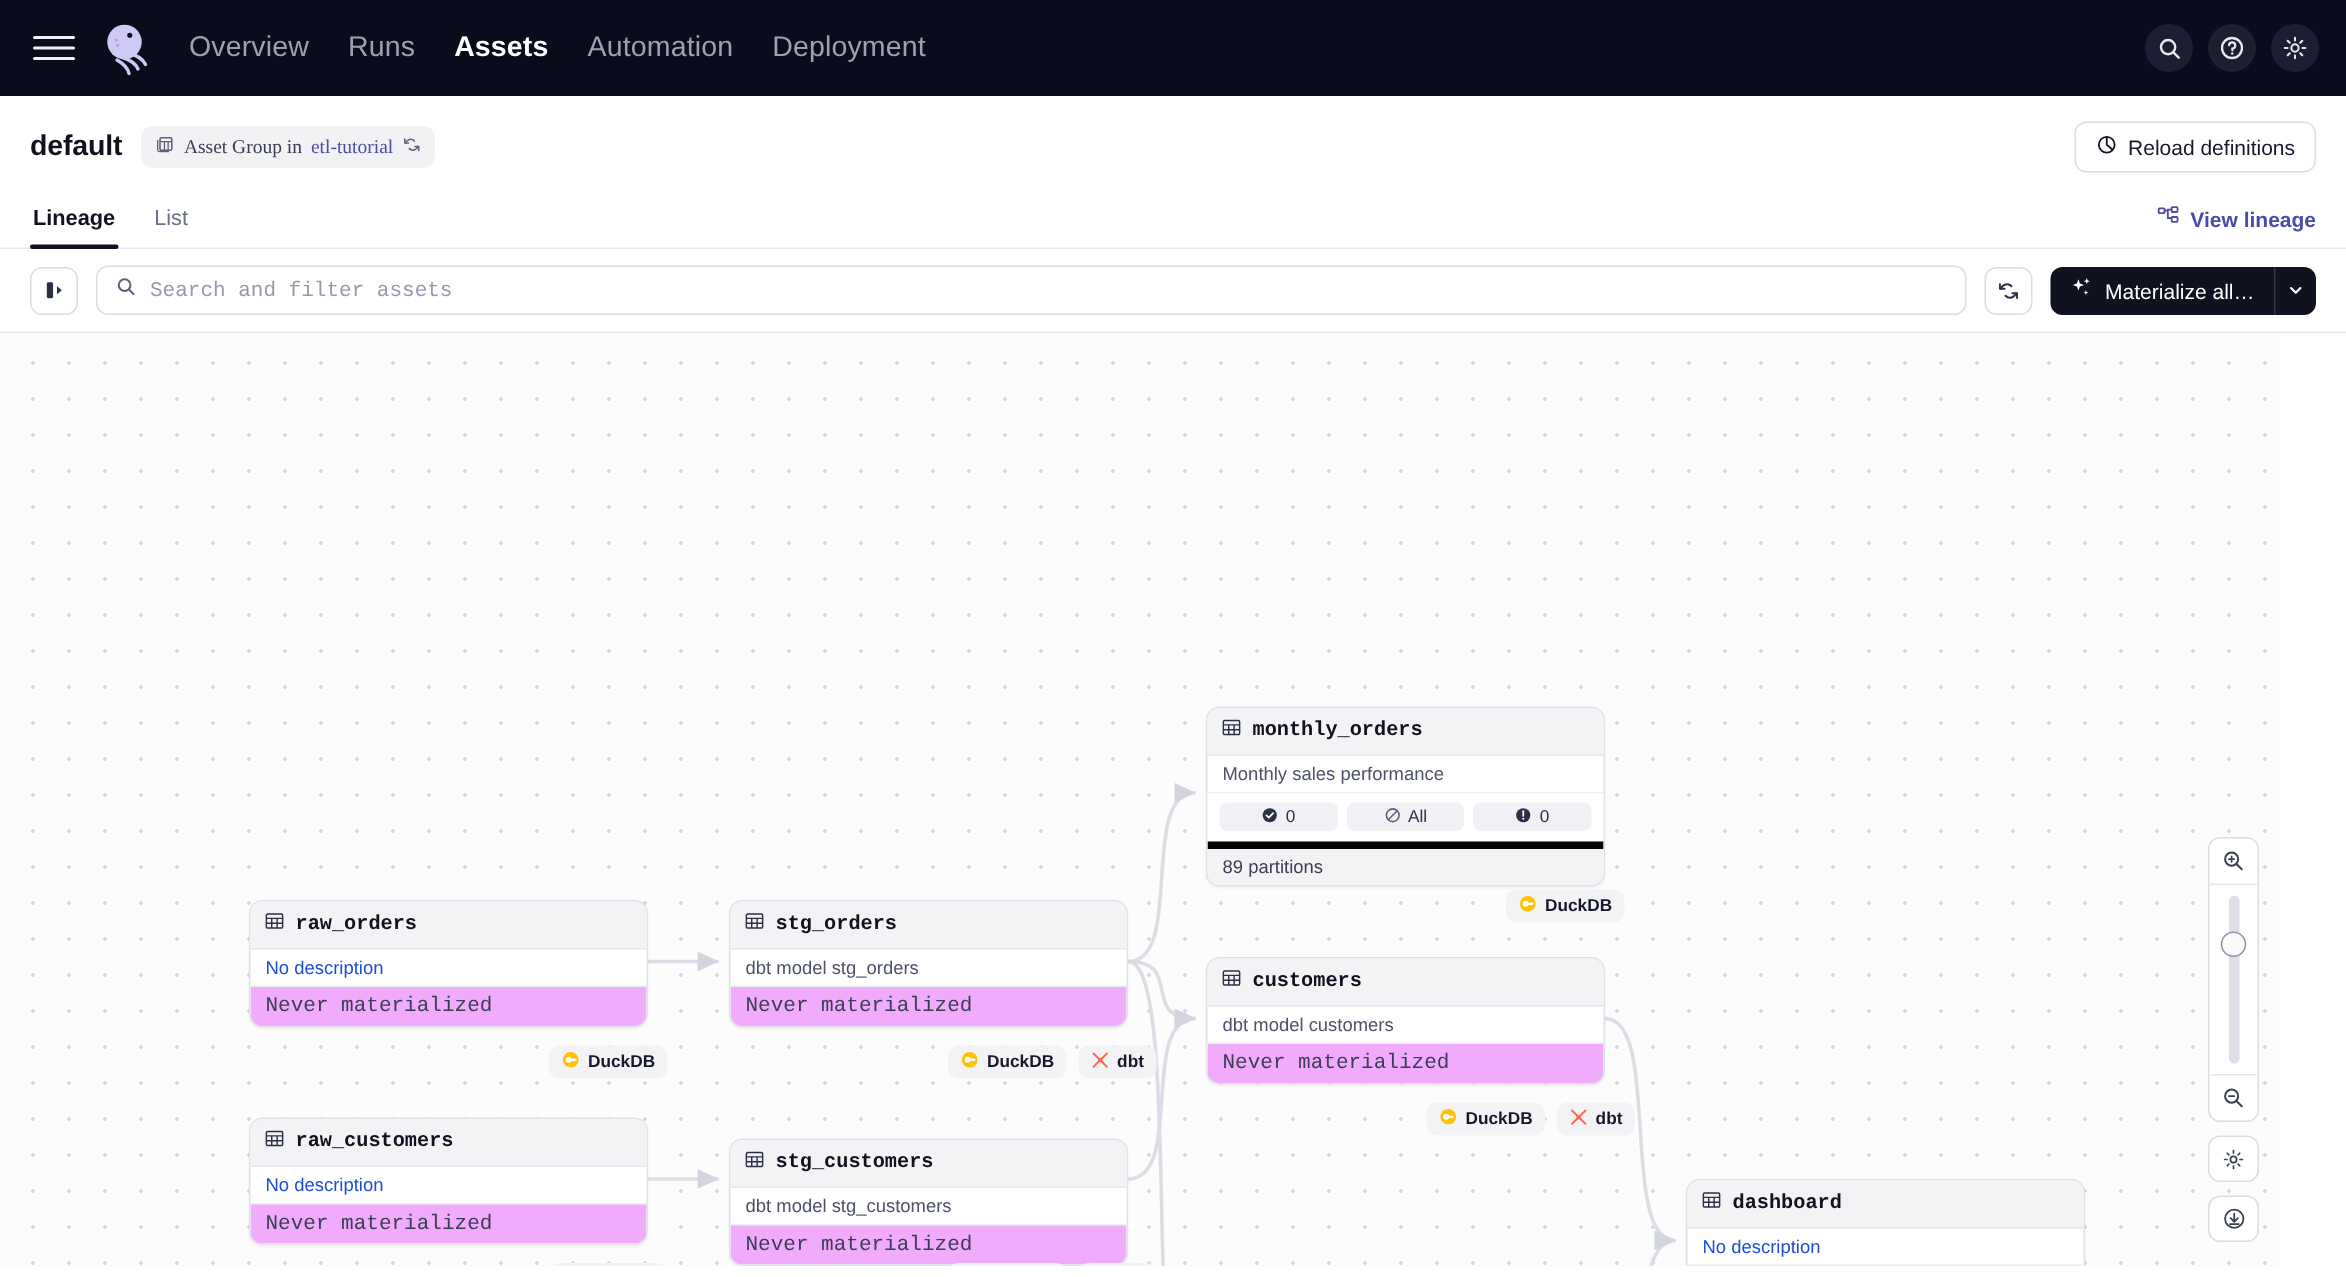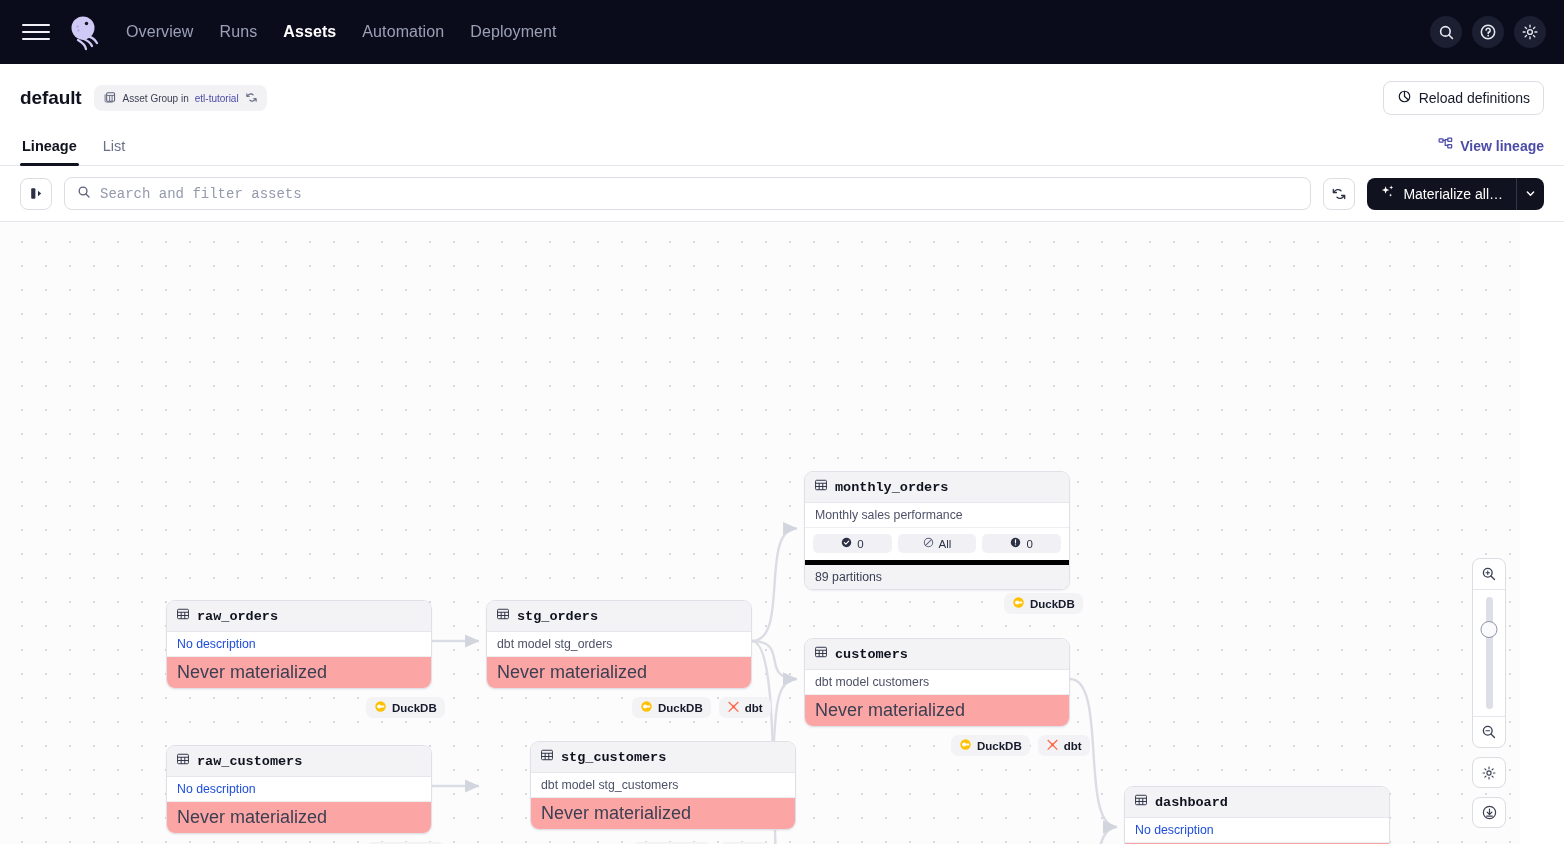--- a/index.html
+++ b/index.html
@@ -15,39 +15,39 @@
   #topnav {
     height: 64px; background: #0a0c1b;
     display: flex; align-items: center; padding: 0 16px;
     position: relative;
   }
   .hamburger { width: 28px; height: 28px; margin-left: 6px; margin-right: 12px;
     display:flex; flex-direction:column; justify-content:center; gap:5px; cursor:pointer; }
   .hamburger span { display:block; height:2px; background:#f0f0f5; border-radius:1px; }
   .logo-wrap { width: 42px; height: 42px; margin-right: 22px; display:flex; align-items:center; justify-content:center; }
   .nav-links { display: flex; align-items: center; gap: 26px; }
-  .nav-link { color: #9ba0b5; font-size: 16px; cursor: pointer; letter-spacing:.1px; }
+  .nav-link { color: #9ba0b5; font-size: 19px; cursor: pointer; letter-spacing:.1px; }
   .nav-link.active { color: #ffffff; font-weight: 700; }
   .nav-right { position:absolute; right: 18px; display:flex; align-items:center; gap: 10px; }
   .circ-btn {
     width: 32px; height: 32px; border-radius: 50%;
     background: #1b1f31; display: flex; align-items: center; justify-content: center;
     cursor: pointer;
   }
 
   
   #pagehead {
     height: 48px; display: flex; align-items: center; padding: 0 20px;
     position: relative; margin-top: 10px;
   }
   #pagetitle { font-size: 19px; font-weight: 700; color: #10131f; letter-spacing:-.1px; }
   .grp-badge {
     display: inline-flex; align-items: center; gap: 6px;
     background: #f2f2f5; border-radius: 8px; padding: 5px 9px;
-    margin-left: 12px; font-size: 10px; color: #3b3f52;
+    margin-left: 12px; font-size: 13px; color: #3b3f52; font-family: Liberation Serif, serif;
   }
   .grp-badge .lnk { color: #4b4ba8; cursor: pointer; }
   .reload-btn {
     position: absolute; right: 20px;
     display: inline-flex; align-items: center; gap: 7px;
     border: 1px solid #dcdde3; border-radius: 8px;
     background: #fff; padding: 7px 13px; font-size: 14px; color: #16192a;
     cursor: pointer;
   }
 
@@ -116,21 +116,21 @@
     box-shadow: 0 1px 2px rgba(16,19,31,.06);
     overflow: hidden; cursor: pointer;
   }
   .node-head {
     display: flex; align-items: center; gap: 7px;
     background: #f3f3f6; padding: 6px 9px; border-bottom: 1px solid #e6e7ec;
   }
   .node-name { font-family:"Liberation Mono", monospace; font-size: 13.5px; font-weight: 700; color:#10131f; }
   .node-desc { padding: 5px 10px; font-size: 12.3px; color: #4e5268; border-bottom: 1px solid #eceef2; }
   .node-desc.muted { color: #1d4ed8; }
-  .node-status { padding: 5px 10px; font-size: 18px; color: #3b3f52; background:#fca5a5; }
+  .node-status { padding: 5px 10px; font-size: 14px; color: #3b3f52; background:#f0abfc;font-family:Liberation Mono, monospace; }
   .node-parts { padding: 5px 10px; font-size: 12.3px; color: #3b3f52; background:#f3f3f6; border-top:5px solid #000000;}
   .chips { display: flex; gap: 6px; padding: 6px 8px 7px 8px; background:#fff; }
   .chip {
     flex: 1; height: 19px; background: #f1f1f5; border-radius: 5px;
     display: flex; align-items: center; justify-content: center; gap: 5px;
     font-size: 11.5px; color: #2c3044;
   }
 
   .tagrow { position: absolute; display: flex; gap: 8px; }
   .tag {
@@ -391,21 +391,21 @@
         <div class="node-head">
           <span><svg width="14" height="14" viewBox="0 0 16 16" fill="none" stroke="#2c3044" stroke-width="1.1">
               <rect x="1.8" y="2.6" width="12.4" height="10.8" rx="1.1"></rect>
               <path d="M1.8 6h12.4M1.8 9.7h12.4M5.9 6v7.4M10 6v7.4"></path>
             </svg></span>
           <span class="node-name">raw_customers</span>
         </div>
         <div class="node-desc muted">No description</div>
         <div class="node-status">Never materialized</div>
       </div>
-      <div class="node" style="left: 486px; top: 519px; margin-left: 44px;">
+      <div class="node" style="left: 486px; top: 537px;">
         <div class="node-head">
           <span><svg width="14" height="14" viewBox="0 0 16 16" fill="none" stroke="#2c3044" stroke-width="1.1">
               <rect x="1.8" y="2.6" width="12.4" height="10.8" rx="1.1"></rect>
               <path d="M1.8 6h12.4M1.8 9.7h12.4M5.9 6v7.4M10 6v7.4"></path>
             </svg></span>
           <span class="node-name">stg_customers</span>
         </div>
         <div class="node-desc">dbt model stg_customers</div>
         <div class="node-status">Never materialized</div>
       </div>

